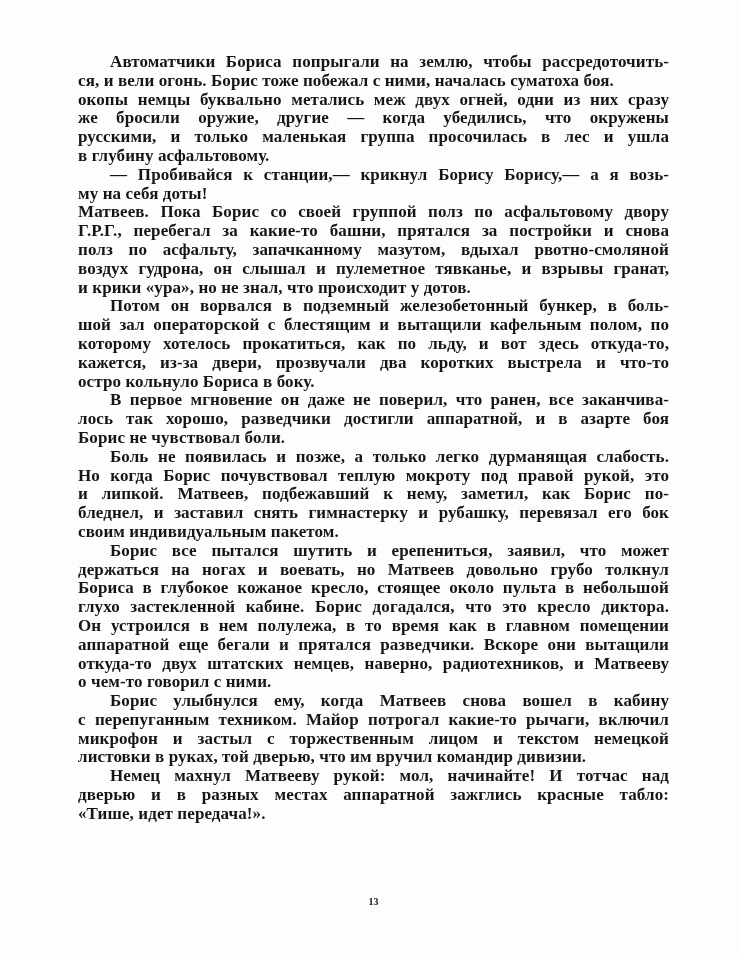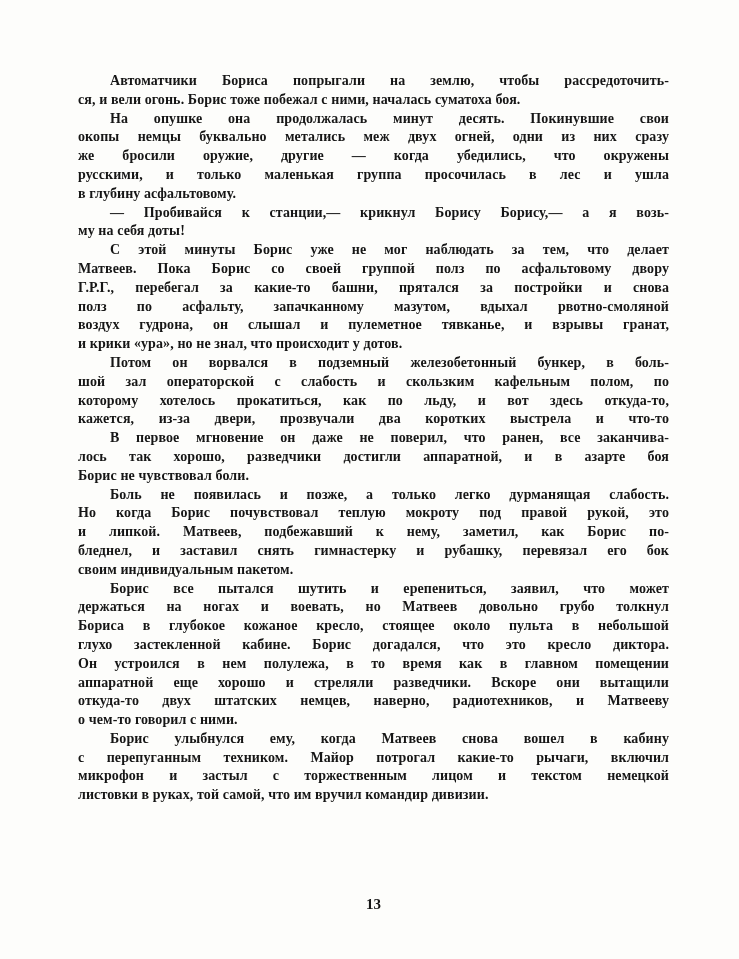--- a/index.html
+++ b/index.html
@@ -22,24 +22,24 @@
     position: absolute;
     left: 0;
     top: 0;
     width: 739px;
     height: 959px;
     background: var(--paper);
   }
   .text-block {
     position: absolute;
     left: 78px;
-    top: 72px;
+    top: 53px;
     width: 591px;
     color: var(--ink);
-    font-size: 14px;
+    font-size: 17px;
     font-weight: bold;
     line-height: 18.8px;
     letter-spacing: 0.1px;
   }
   .para {
     margin: 0;
     padding: 0;
   }
   .line {
     text-align: justify;
@@ -51,81 +51,85 @@
   .line.last {
     text-align-last: left;
   }
   .page-number {
     position: absolute;
     left: 78px;
     top: 896px;
     width: 591px;
     text-align: center;
     color: var(--ink);
-    font-size: 15px;
+    font-size: 10px;
     font-weight: bold;
   }
 </style>
 </head>
 <body>
 
 <div class="book-page">
   <div class="text-block">
       <div class="para">
         <div class="line first">Автоматчики Бориса попрыгали на землю, чтобы рассредоточить-</div>
         <div class="line last">ся, и вели огонь. Борис тоже побежал с ними, началась суматоха боя.</div>
       </div>
       <div class="para">
-        <div class="line first">На опушке она продолжалась минут десять. Покинувшие свои</div>
         <div class="line">окопы немцы буквально метались меж двух огней, одни из них сразу</div>
         <div class="line">же бросили оружие, другие — когда убедились, что окружены</div>
         <div class="line">русскими, и только маленькая группа просочилась в лес и ушла</div>
         <div class="line last">в глубину асфальтовому.</div>
       </div>
       <div class="para">
         <div class="line first">— Пробивайся к станции,— крикнул Борису Борису,— а я возь-</div>
         <div class="line last">му на себя доты!</div>
       </div>
       <div class="para">
-        <div class="line first">С этой минуты Борис уже не мог наблюдать за тем, что делает</div>
         <div class="line">Матвеев. Пока Борис со своей группой полз по асфальтовому двору</div>
         <div class="line">Г.Р.Г., перебегал за какие-то башни, прятался за постройки и снова</div>
         <div class="line">полз по асфальту, запачканному мазутом, вдыхал рвотно-смоляной</div>
         <div class="line">воздух гудрона, он слышал и пулеметное тявканье, и взрывы гранат,</div>
         <div class="line last">и крики «ура», но не знал, что происходит у дотов.</div>
       </div>
       <div class="para">
         <div class="line first">Потом он ворвался в подземный железобетонный бункер, в боль-</div>
-        <div class="line">шой зал операторской с слабость и скользким кафельным полом, по</div>
+        <div class="line">шой зал операторской с блестящим и вытащили кафельным полом, по</div>
         <div class="line">которому хотелось прокатиться, как по льду, и вот здесь откуда-то,</div>
         <div class="line">кажется, из-за двери, прозвучали два коротких выстрела и что-то</div>
+        <div class="line last">остро кольнуло Бориса в боку.</div>
       </div>
       <div class="para">
         <div class="line first">В первое мгновение он даже не поверил, что ранен, все заканчива-</div>
         <div class="line">лось так хорошо, разведчики достигли аппаратной, и в азарте боя</div>
         <div class="line last">Борис не чувствовал боли.</div>
       </div>
       <div class="para">
         <div class="line first">Боль не появилась и позже, а только легко дурманящая слабость.</div>
         <div class="line">Но когда Борис почувствовал теплую мокроту под правой рукой, это</div>
         <div class="line">и липкой. Матвеев, подбежавший к нему, заметил, как Борис по-</div>
         <div class="line">бледнел, и заставил снять гимнастерку и рубашку, перевязал его бок</div>
         <div class="line last">своим индивидуальным пакетом.</div>
       </div>
       <div class="para">
         <div class="line first">Борис все пытался шутить и ерепениться, заявил, что может</div>
         <div class="line">держаться на ногах и воевать, но Матвеев довольно грубо толкнул</div>
         <div class="line">Бориса в глубокое кожаное кресло, стоящее около пульта в небольшой</div>
         <div class="line">глухо застекленной кабине. Борис догадался, что это кресло диктора.</div>
         <div class="line">Он устроился в нем полулежа, в то время как в главном помещении</div>
-        <div class="line">аппаратной еще хорошо и стреляли разведчики. Вскоре они вытащили</div>
+        <div class="line">аппаратной еще бегали и прятался разведчики. Вскоре они вытащили</div>
         <div class="line">откуда-то двух штатских немцев, наверно, радиотехников, и Матвееву</div>
         <div class="line last">о чем-то говорил с ними.</div>
       </div>
       <div class="para">
         <div class="line first">Борис улыбнулся ему, когда Матвеев снова вошел в кабину</div>
         <div class="line">с перепуганным техником. Майор потрогал какие-то рычаги, включил</div>
         <div class="line">микрофон и застыл с торжественным лицом и текстом немецкой</div>
-        <div class="line last">листовки в руках, той самой, что им вручил командир дивизии.</div>
+        <div class="line last">листовки в руках, той дверью, что им вручил командир дивизии.</div>
+      </div>
+      <div class="para">
+        <div class="line first">Немец махнул Матвееву рукой: мол, начинайте! И тотчас над</div>
+        <div class="line">дверью и в разных местах аппаратной зажглись красные табло:</div>
+        <div class="line last">«Тише, идет передача!».</div>
       </div>
     </div>
   <div class="page-number">13</div>
 </div>
 
 </body></html>

